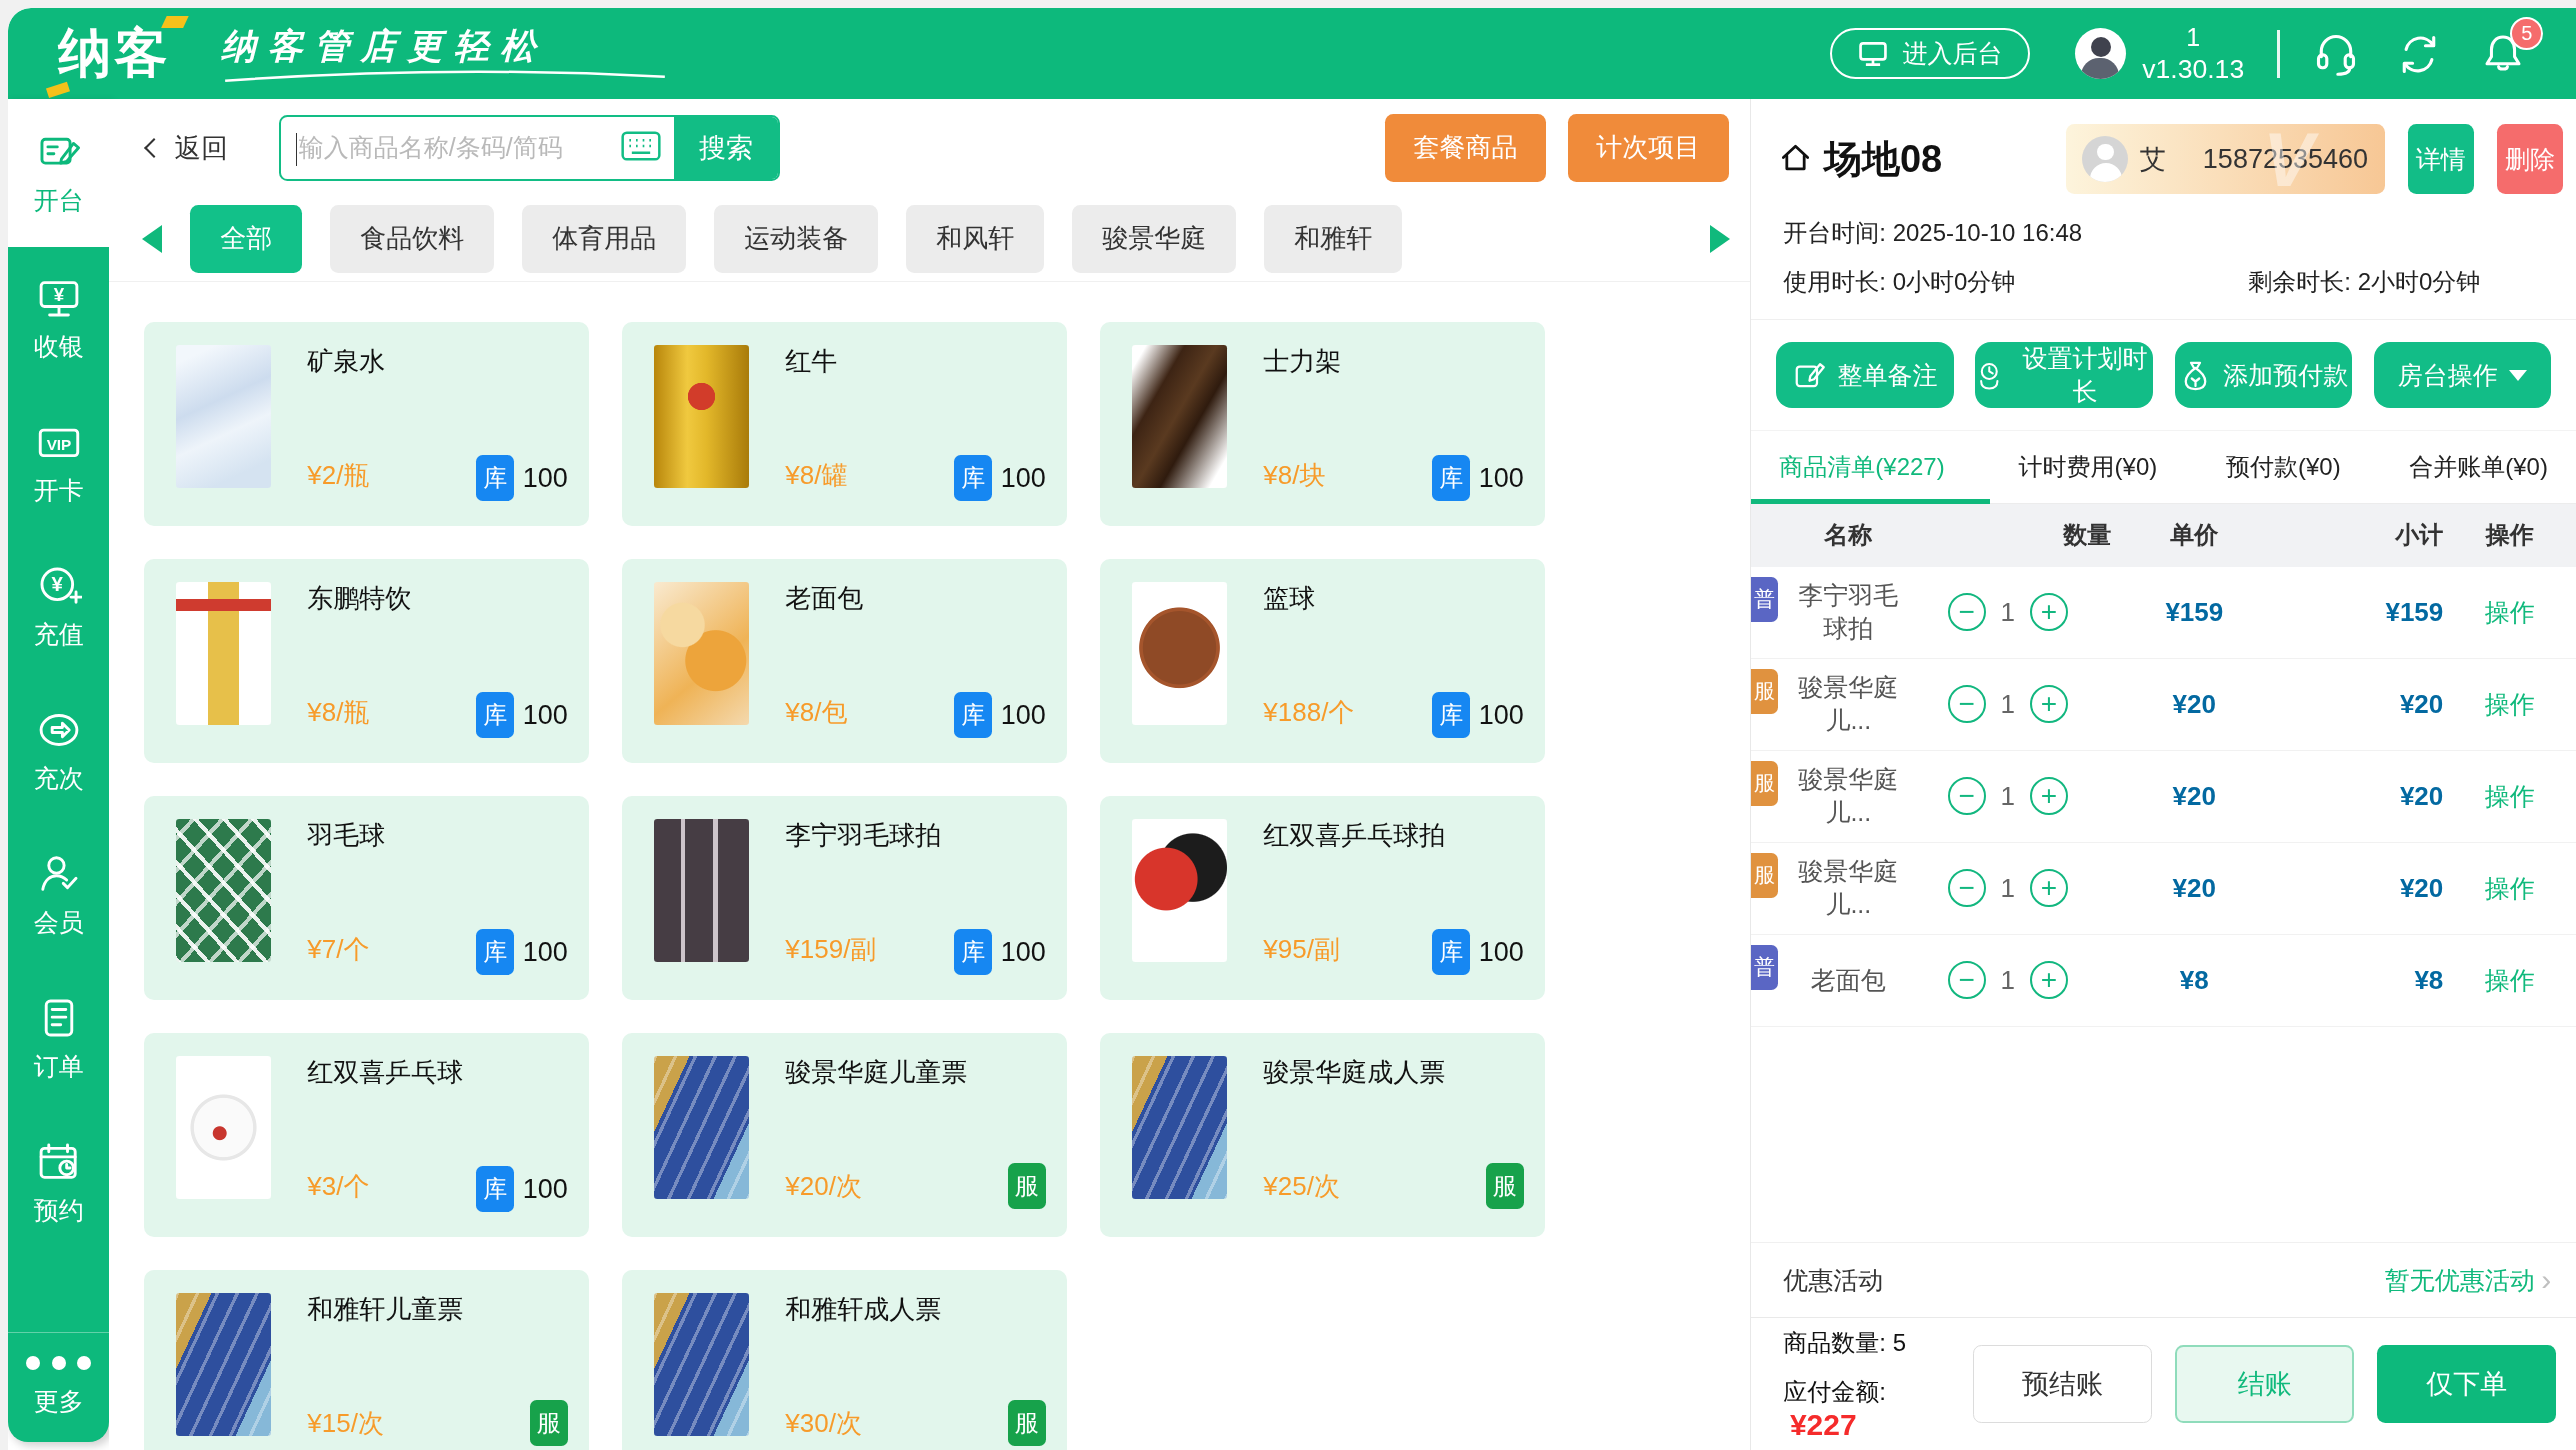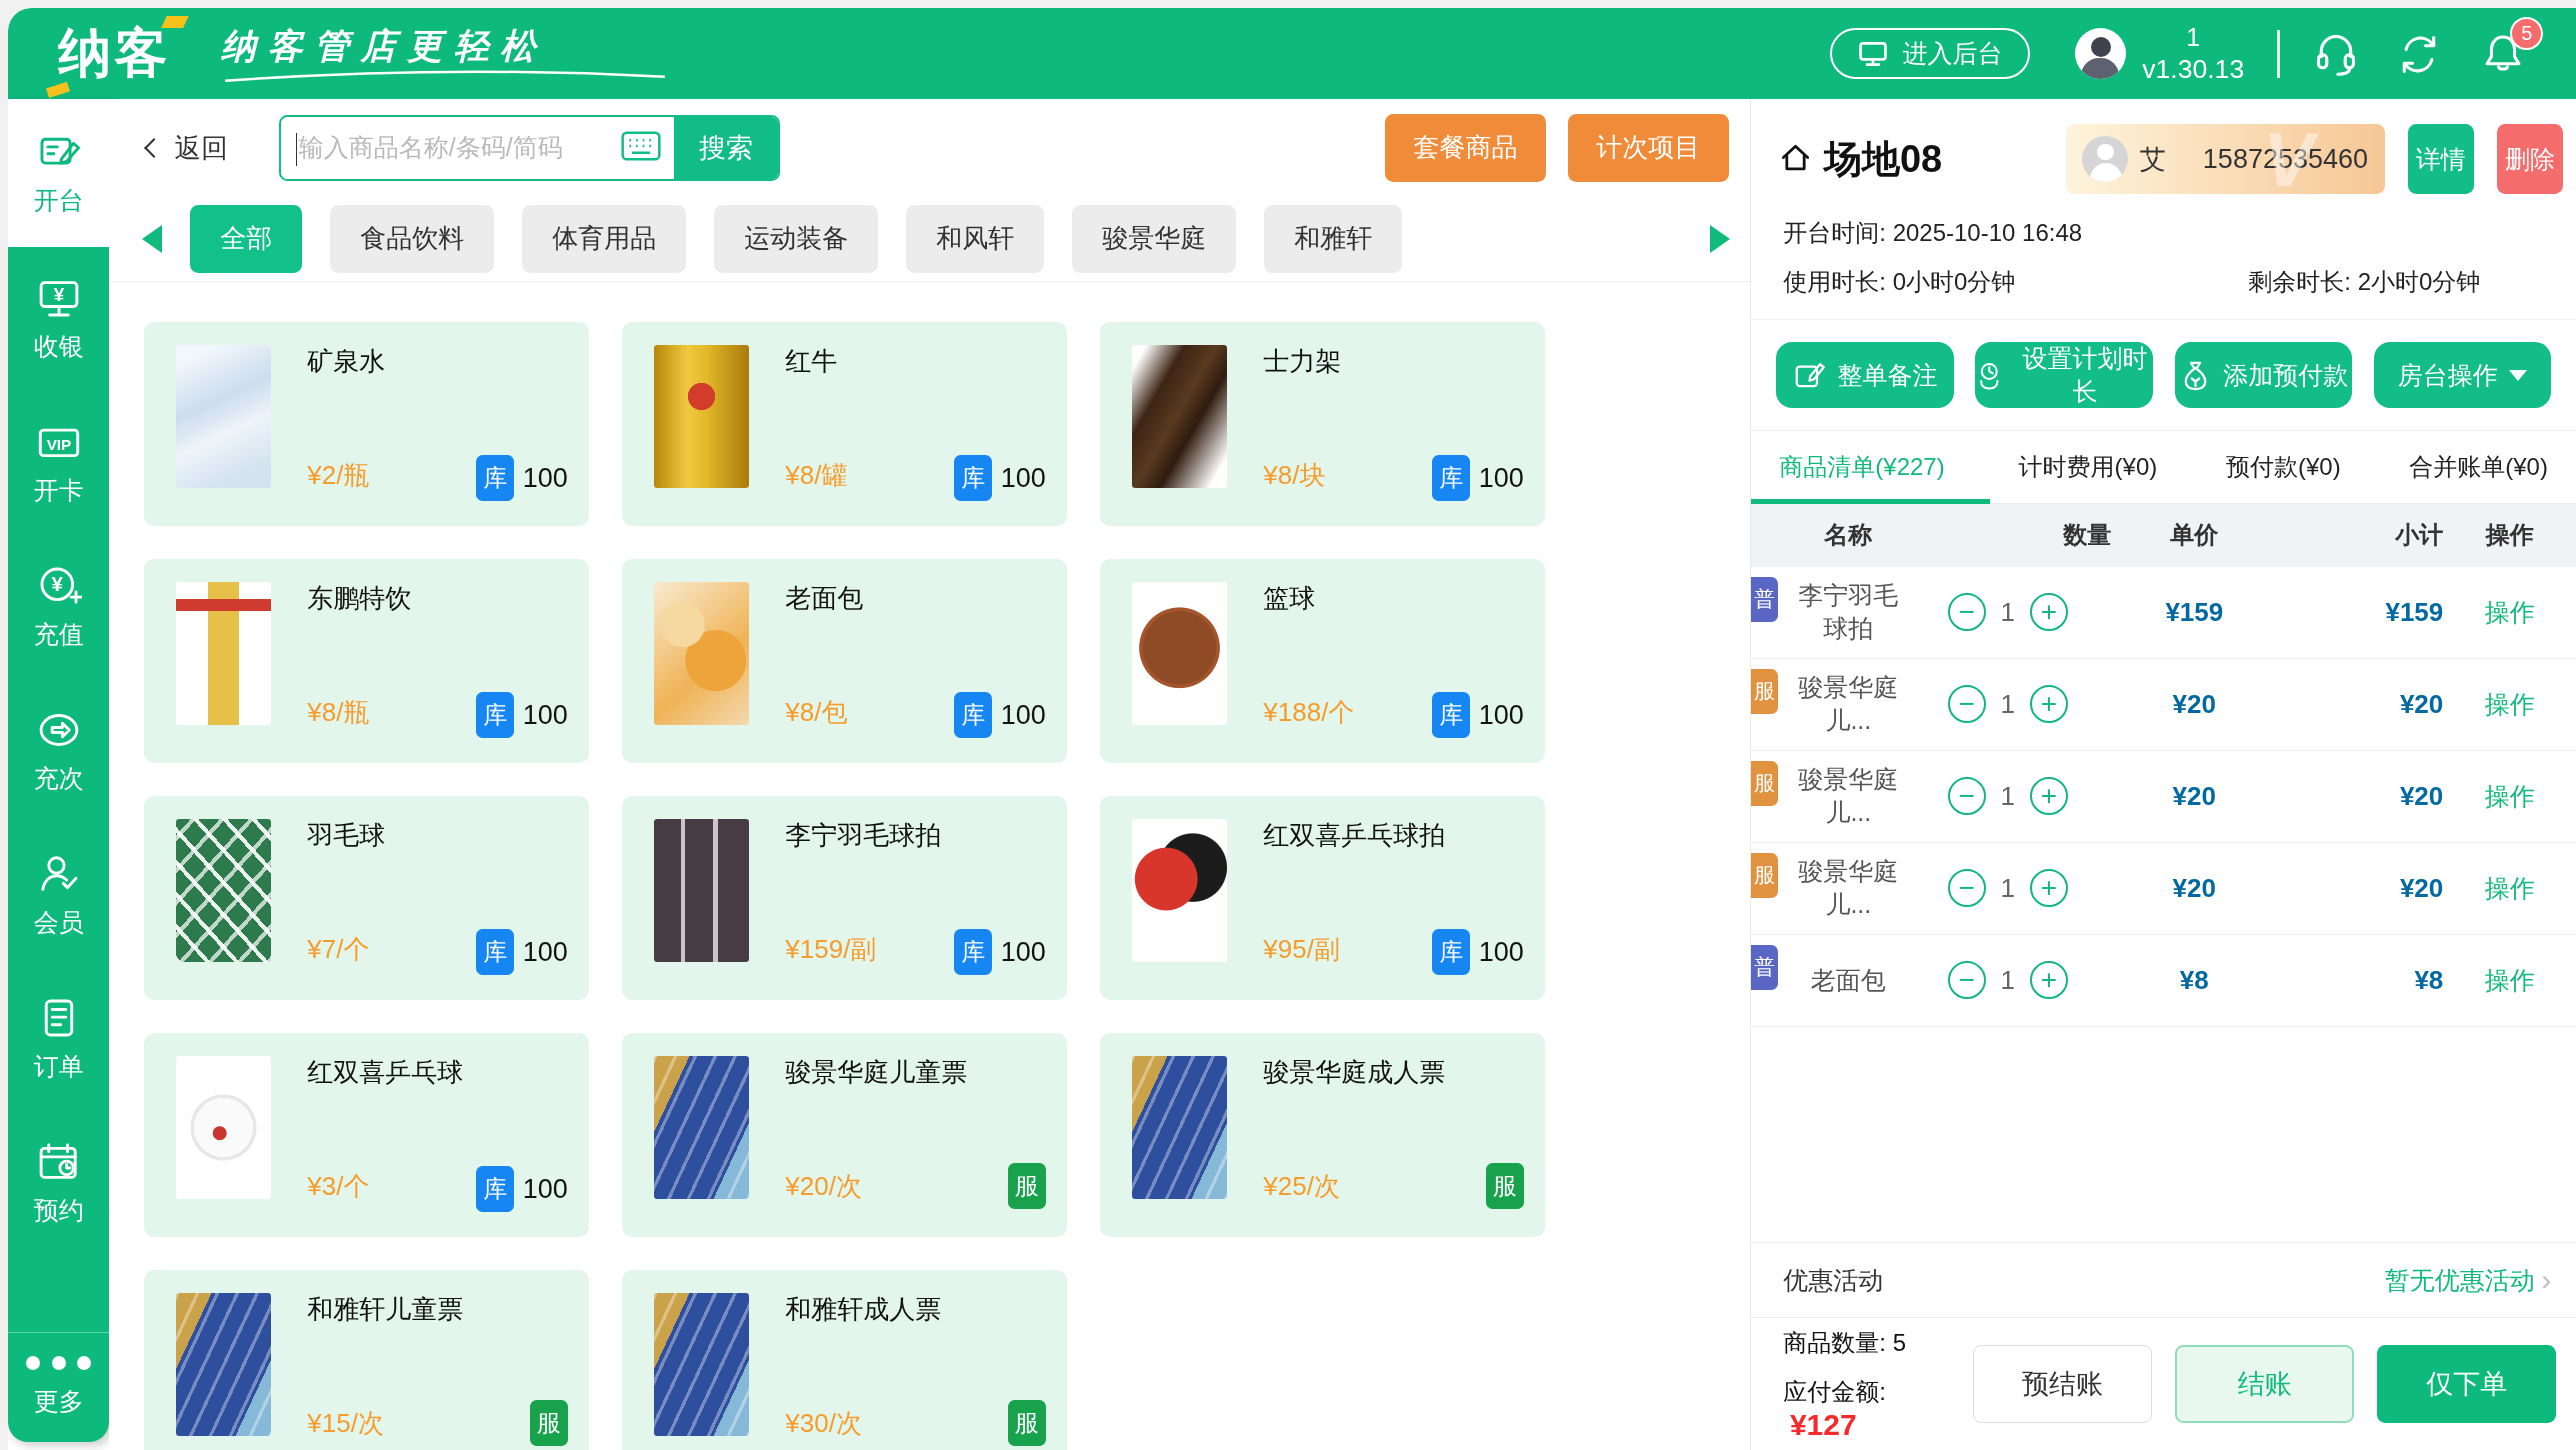--- a/index.html
+++ b/index.html
@@ -577,21 +577,21 @@
       <div class="promo">
         <span>优惠活动</span>
         <span class="pv">暂无优惠活动</span>
         <span class="chev">›</span>
       </div>
 
       <div class="pfoot">
         <div class="fleft">
           <span>商品数量: 5</span>
           <span>
-            <span>应付金额:</span><span class="amt-red">¥127</span>
+            <span>应付金额:</span><span class="amt-red">¥227</span>
           </span>
         </div>
         <div class="btn-pre">预结账</div>
         <div class="btn-chk">结账</div>
         <div class="btn-ord">仅下单</div>
       </div>
     </div>
 
   </div>
 </div>

